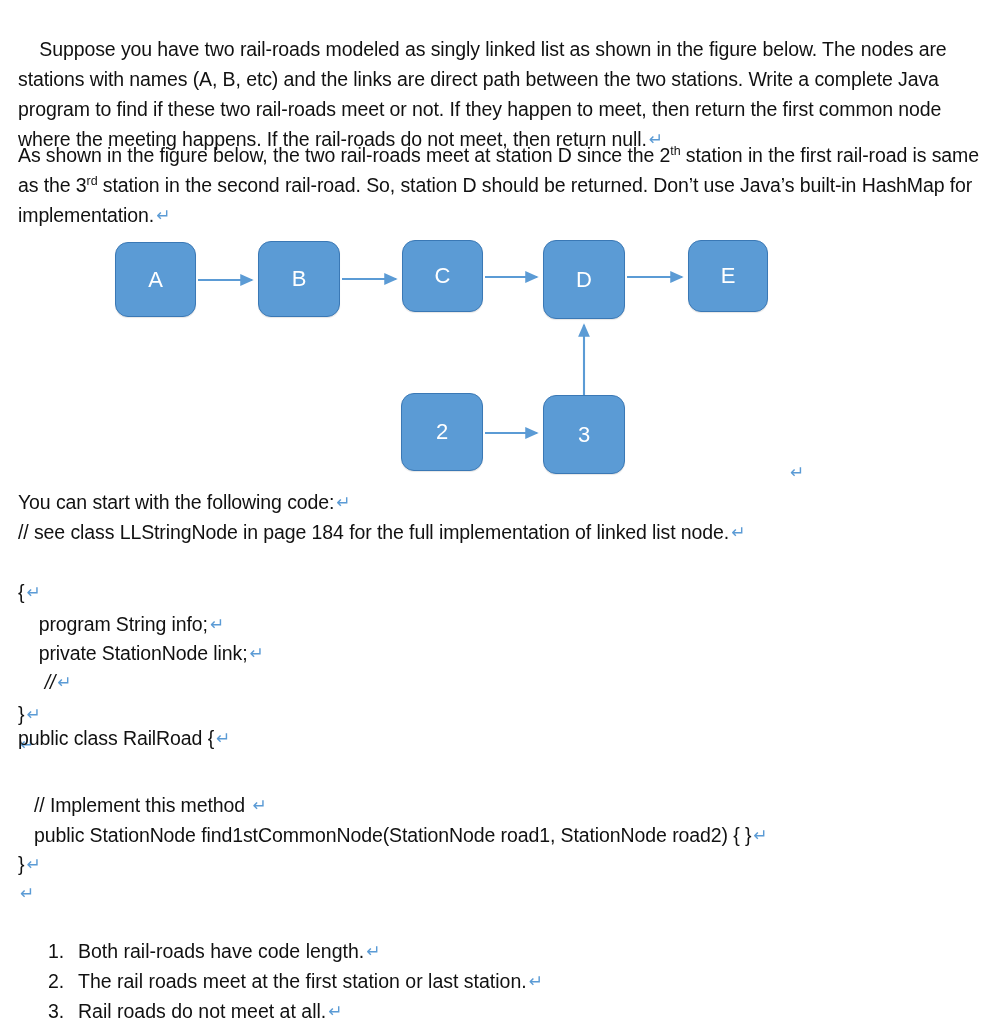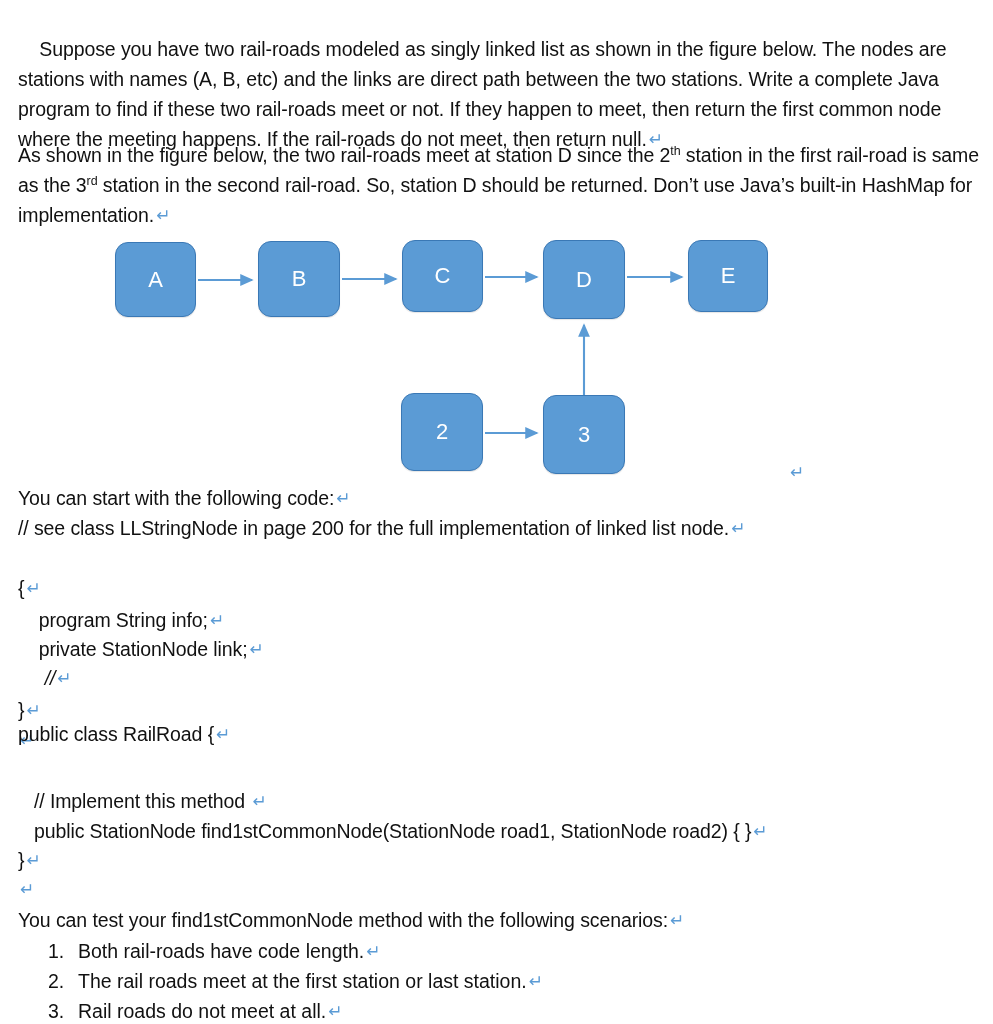--- a/index.html
+++ b/index.html
@@ -33,21 +33,21 @@
     letter-spacing: -0.1px;
     color: #111111;
     white-space: pre-wrap;
   }
   .para.w1 { width: 962px; }
 
   .line {
     position: absolute;
     left: 18px;
     font-size: 19.5px;
-    line-height: 31px;
+    line-height: 38px;
     letter-spacing: -0.1px;
     color: #111111;
     white-space: pre;
     text-align: center;
   }
 
   .pil {
     color: #5B9BD5;
     font-size: 17px;
     font-family: "DejaVu Sans", sans-serif;
@@ -180,21 +180,21 @@
 
     <div class="node" style="left:543px; top:167px; width:82px; height:79px;">
       <span class="node-label">3</span>
     </div>
   </div>
 
   <span class="pil-standalone" style="left:790px; top:462px;">↵</span>
 
   <div class="line" style="top:483px;"><span>You can start with the following code:</span><span class="pil">↵</span></div>
 
-  <div class="line" style="top:513px;"><span>// see class LLStringNode in page 200 for the full implementation of linked list node.</span><span class="pil">↵</span></div>
+  <div class="line" style="top:513px;"><span>// see class LLStringNode in page 184 for the full implementation of linked list node.</span><span class="pil">↵</span></div>
 
 
   <div class="line" style="top:573px;"><span>{</span><span class="pil">↵</span></div>
 
   <div class="line ind1" style="top:605px;"><span>  program String info;</span><span class="pil">↵</span></div>
 
   <div class="line ind1" style="top:634px;"><span>  private StationNode link;</span><span class="pil">↵</span></div>
 
   <div class="line ind2" style="top:663px;"><span class="ital">  //</span><span class="pil">↵</span></div>
 
@@ -205,21 +205,20 @@
   <div class="line" style="top:719px;"><span>public class RailRoad {</span><span class="pil">↵</span></div>
 
   <div class="line" style="top:786px;"><span>   // Implement this method </span><span class="pil">↵</span></div>
 
   <div class="line" style="top:816px;"><span>   public StationNode find1stCommonNode(StationNode road1, StationNode road2) { }</span><span class="pil">↵</span></div>
 
   <div class="line" style="top:845px;"><span>}</span><span class="pil">↵</span></div>
 
   <div class="line" style="top:874px;"><span></span><span class="pil">↵</span></div>
 
-  <div class="line" style="top:905px;"><span>You can test your find1stCommonNode method with the following scenarios:</span><span class="pil">↵</span></div>
 
   <div class="li" style="left:48px; top:936px;"><span class="num">1.</span><span>Both rail-roads have code length.</span><span class="pil">↵</span></div>
 
   <div class="li" style="left:48px; top:966px;"><span class="num">2.</span><span>The rail roads meet at the first station or last station.</span><span class="pil">↵</span></div>
 
   <div class="li" style="left:48px; top:996px;"><span class="num">3.</span><span>Rail roads do not meet at all.</span><span class="pil">↵</span></div>
 
 </div>
 
 </body></html>

